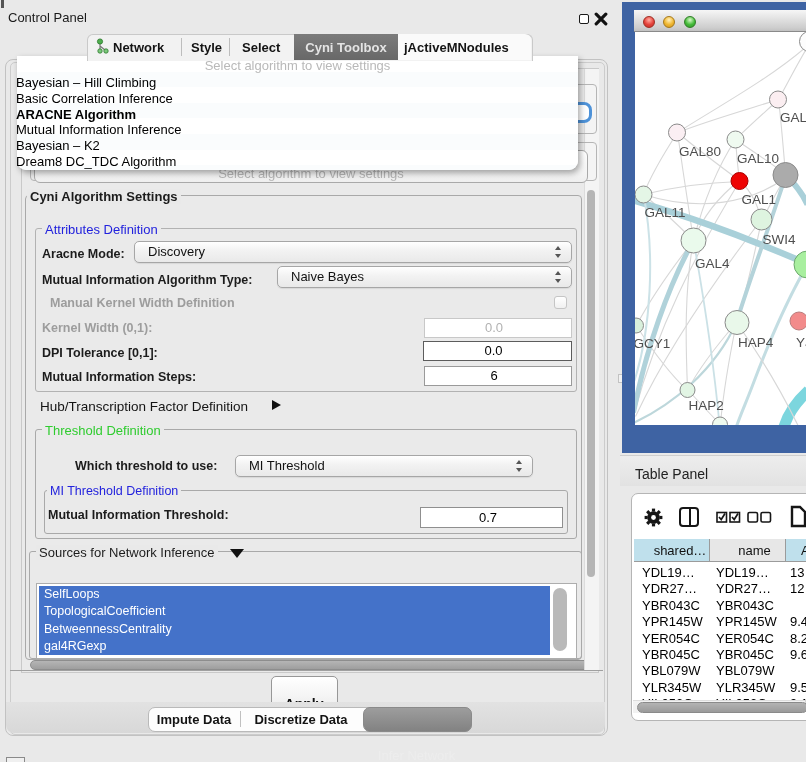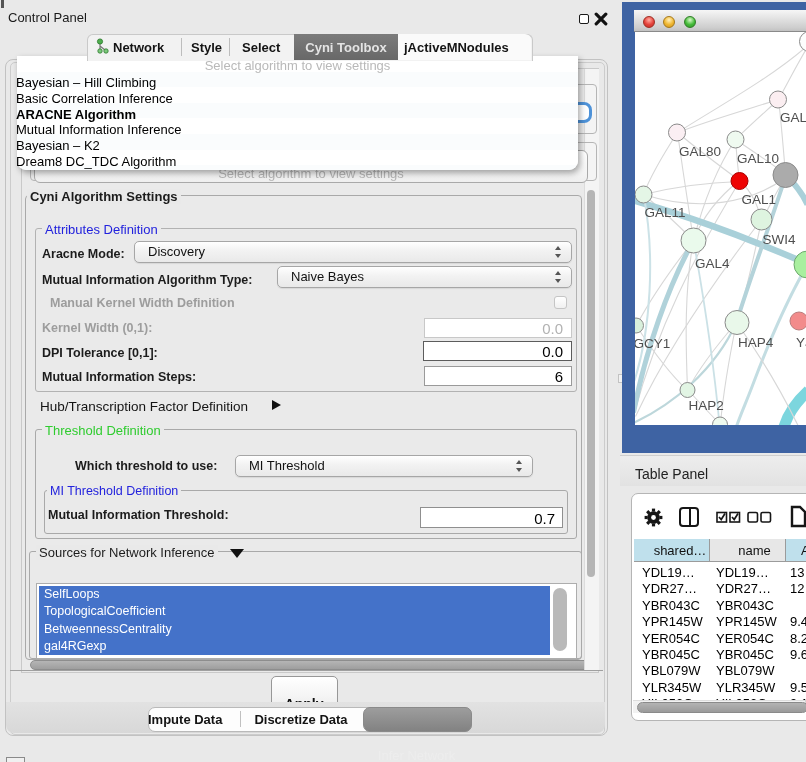--- a/index.html
+++ b/index.html
@@ -12,21 +12,21 @@
   .gtitle{font-size:13px;color:#1c1c1c;white-space:nowrap;background:#e9e9e9;padding:0 3px;}
   .combo{position:absolute;border:1px solid #a6a6a6;border-radius:5px;
          background:linear-gradient(#ffffff,#f2f2f2 45%,#e9e9e9);
          box-shadow:0 1px 1px rgba(0,0,0,0.08);}
   .combo .ct{position:absolute;left:13px;top:2px;font-size:13px;color:#111;}
   .carr{position:absolute;right:9px;top:50%;width:7px;height:14px;margin-top:-7px;}
   .carr:before{content:"";position:absolute;left:0;top:1px;border-left:3.5px solid transparent;
      border-right:3.5px solid transparent;border-bottom:4.5px solid #555;}
   .carr:after{content:"";position:absolute;left:0;bottom:1px;border-left:3.5px solid transparent;
      border-right:3.5px solid transparent;border-top:4.5px solid #555;}
-  .tfield{position:absolute;background:#fff;font-size:15px;text-align:right;}
+  .tfield{position:absolute;background:#fff;font-size:13px;text-align:center;}
   .gbox{position:absolute;border:1px solid #a9a9a9;border-radius:3px;}
 </style>
 </head>
 <body>
 
 <div class="abs" style="left:1px;top:0;width:3px;height:8px;background:#555;"></div>
 <div class="abs" style="left:8px;top:10px;font-size:13px;color:#1a1a1a;">Control Panel</div>
 
 <div class="abs" style="left:579px;top:14px;width:8px;height:8px;border:1.8px solid #1a1a1a;border-radius:2px;background:#fff;"></div>
 <svg class="abs" style="left:594px;top:12px;" width="14" height="14" viewBox="0 0 14 14">
@@ -123,21 +123,21 @@
 <div class="abs" style="left:553px;top:588px;width:14px;height:63px;background:#b9b9b9;border-radius:7px;"></div>
 
 <div class="abs" style="left:30px;top:659.5px;width:558px;height:8.5px;background:linear-gradient(#b5b5b5,#9e9e9e);border:1px solid #8d8d8d;border-radius:5px;"></div>
 <div class="abs" style="left:10px;top:670px;width:593px;height:1px;background:#a0a0a0;"></div>
 
 <div class="abs" style="left:270.5px;top:676px;width:65px;height:17px;border:1px solid #979797;border-radius:5px;background:linear-gradient(#ffffff,#f4f4f4 55%,#e8e8e8);text-align:center;font-size:14px;font-weight:bold;color:#111;padding-top:19px;">Apply</div>
 
 <div class="abs" style="left:6px;top:702px;width:599px;height:31px;background:linear-gradient(#e2e2e2,#d8d8d8);border-radius:0 0 8px 8px;"></div>
 <div class="abs" style="left:148px;top:707px;width:322px;height:23px;background:#fdfdfd;border:1px solid #b9b9b9;border-radius:7px;"></div>
 <div class="abs" style="left:363px;top:707px;width:107px;height:23px;background:linear-gradient(#9d9d9d,#828282);border:1px solid #8a8a8a;border-radius:7px;"></div>
-<div class="abs" style="left:148px;top:712px;width:92px;font-size:13px;font-weight:bold;color:#141414;">Impute Data</div>
+<div class="abs" style="left:148px;top:712px;width:92px;text-align:center;font-size:13px;font-weight:bold;color:#141414;">Impute Data</div>
 <div class="abs" style="left:240px;top:711px;width:1px;height:16px;background:#c0c0c0;"></div>
 <div class="abs" style="left:241px;top:712px;width:120px;text-align:center;font-size:13px;font-weight:bold;color:#141414;">Discretize Data</div>
 <div class="abs" style="left:363px;top:712px;width:107px;text-align:center;font-size:13px;font-weight:normal;color:#ededed;margin-top:36px;">Infer Network</div>
 
 <div class="abs" style="left:583.5px;top:69px;width:14px;height:601px;background:#f4f4f4;border-left:1px solid #dcdcdc;"></div>
 <div class="abs" style="left:586.5px;top:190px;width:8.5px;height:387px;background:#b5b5b5;border-radius:5px;"></div>
 
 <div class="abs" style="left:6px;top:757px;width:17px;height:10px;border:1.6px solid #8a8a8a;background:#f0f0f0;"></div>
 
 <div class="abs" style="left:622px;top:2px;width:184px;height:451px;background:#3e63a3;"></div>

